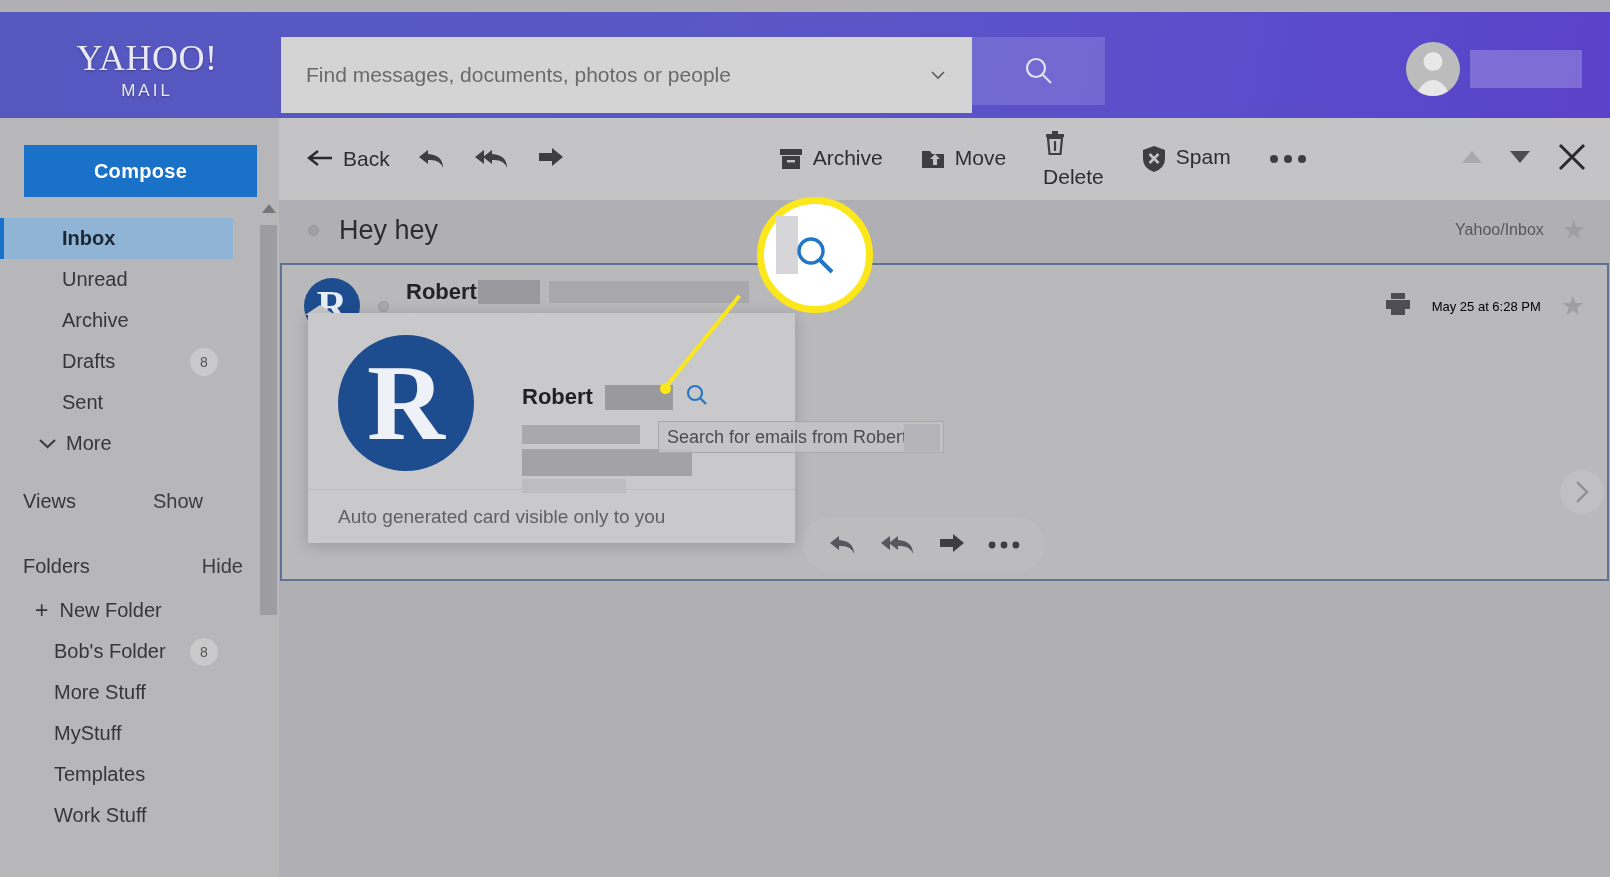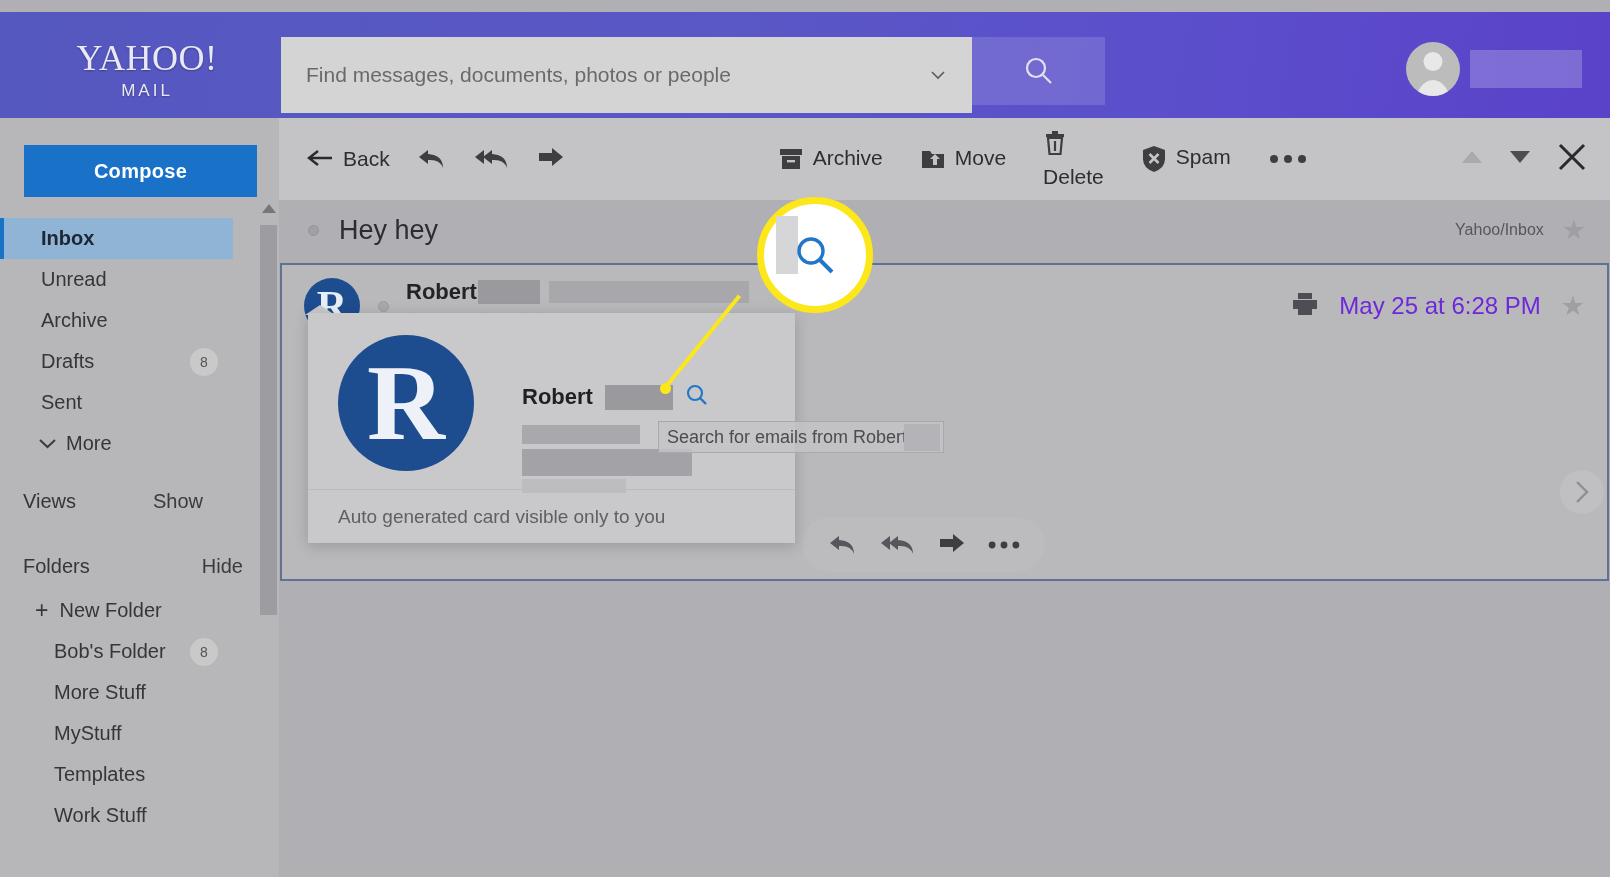--- a/index.html
+++ b/index.html
@@ -83,21 +83,21 @@
   }
   .compose-btn {
     position: absolute; left: 24px; top: 27px; width: 233px; height: 52px;
     background: #1a72c8; color: #ffffff; border: 0; cursor: pointer;
     font-family: "Liberation Sans", sans-serif;
     font-size: 20px; font-weight: bold; letter-spacing: 0.3px;
   }
   .nav { position: absolute; left: 0; top: 100px; width: 260px; }
   .nav-item {
     position: relative; height: 41px; display: flex; align-items: center;
-    padding-left: 41px; cursor: pointer;
+    padding-left: 62px; cursor: pointer;
     font-size: 20px; color: #36363a;
   }
   .nav-item.active {
     background: #8fb4d6; font-weight: bold; color: #1c2733;
     margin-right: 27px;
   }
   .nav-item.active::before {
     content: ""; position: absolute; left: 0; top: 0; bottom: 0;
     width: 4px; background: #1a72c8;
   }
@@ -216,21 +216,21 @@
   .redact { background: #9a9a9e; display: inline-block; }
   .redact-name { width: 62px; height: 24px; margin-left: 1px; }
   .redact-tail { width: 200px; height: 22px; margin-left: 9px; background: #a8a8ac; }
   .msg-to {
     margin-top: 6px; font-size: 19px; color: #6e6e74;
     filter: blur(1.6px); letter-spacing: 0.2px;
   }
   .msg-head-right {
     position: absolute; right: 22px; display: flex; align-items: center; gap: 20px;
   }
-  .msg-date { font-size: 24px; color: #6d28d9; }
+  .msg-date { font-size: 13px; color: #000000; }
 
   
   .reply-pill {
     position: absolute; left: 520px; top: 252px; width: 243px; height: 55px;
     border: 1px solid #bcbcc0; border-radius: 28px; background: #bcbcbf;
     display: flex; align-items: center; justify-content: space-around;
     padding: 0 14px;
   }
   .pill-btn { cursor: pointer; display: flex; align-items: center; }
 

